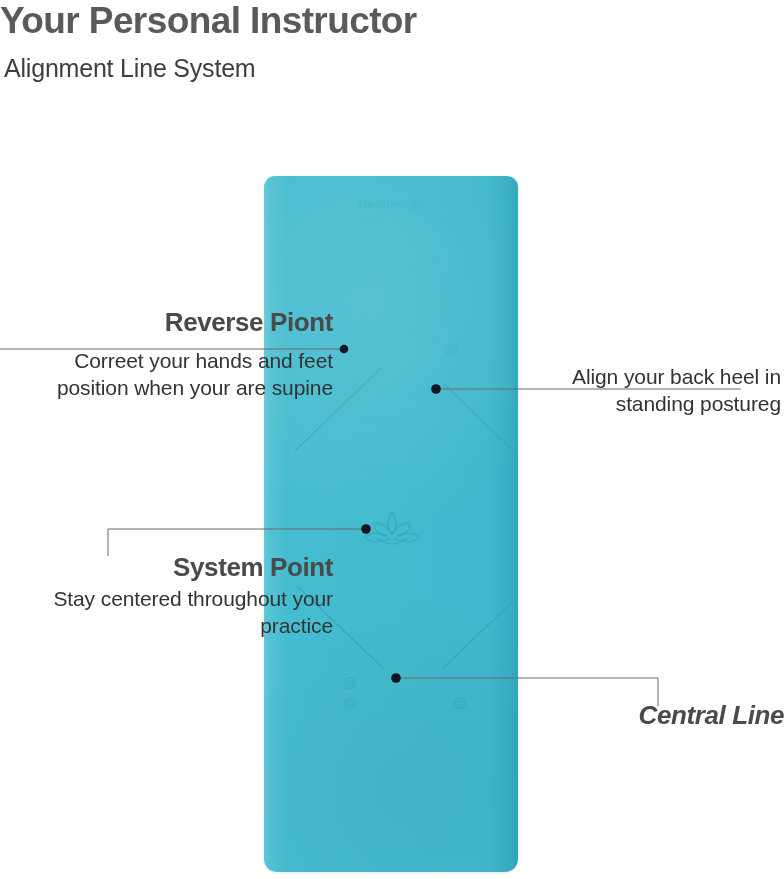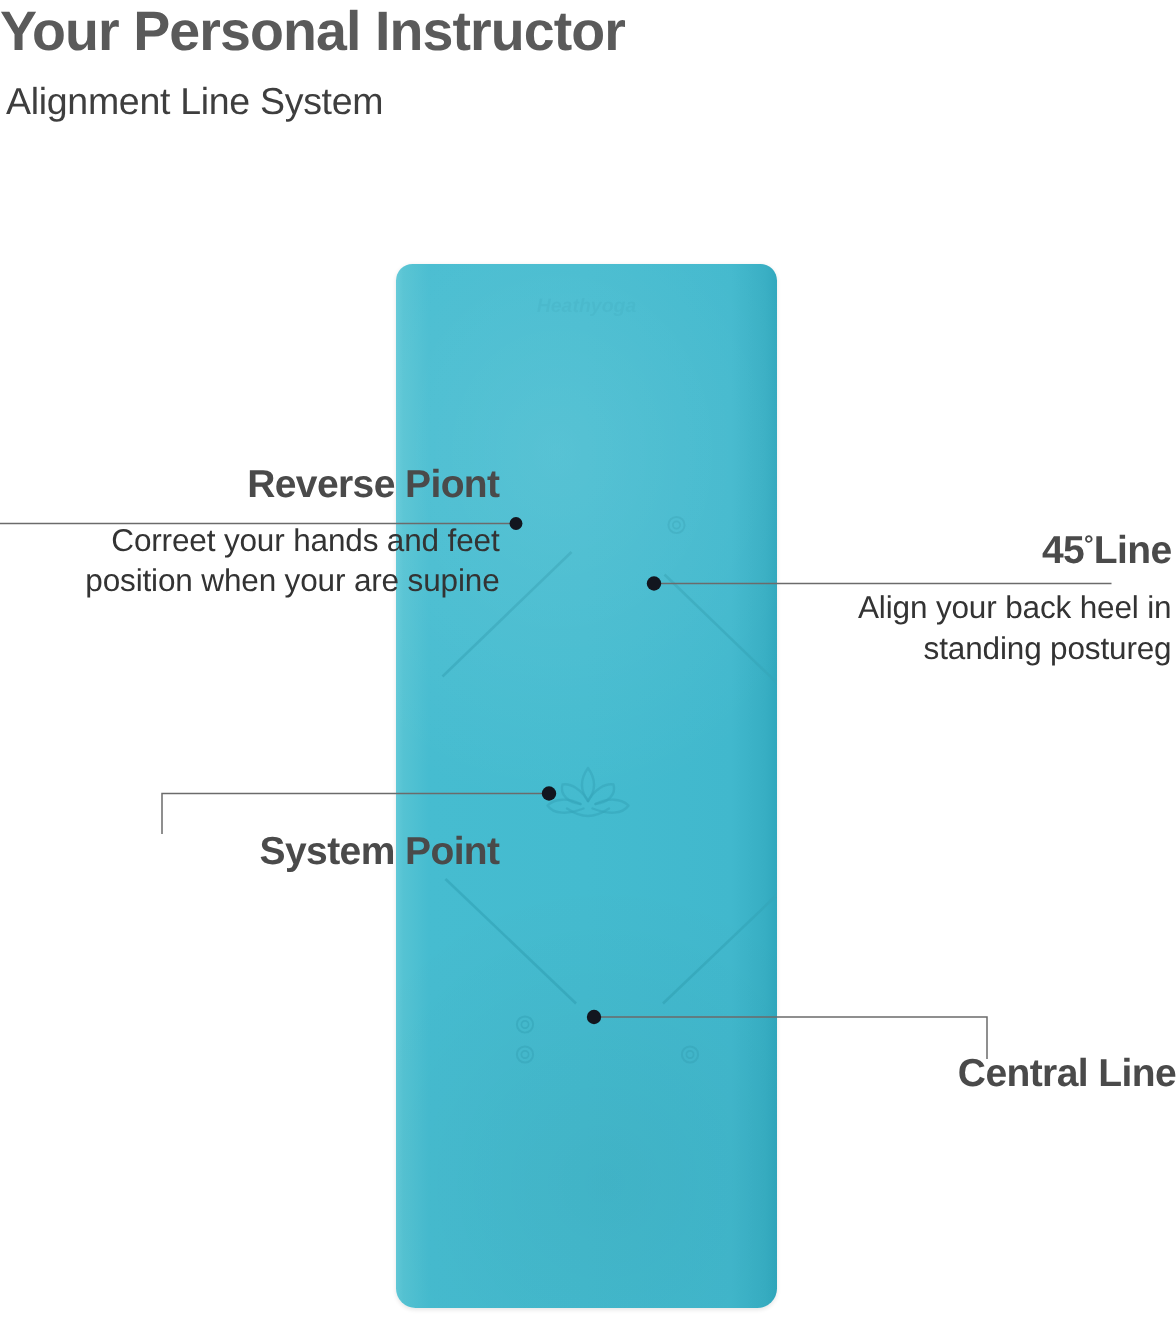--- a/index.html
+++ b/index.html
@@ -120,21 +120,21 @@
   #callout-reverse-point { left: 3px; top: 308px; width: 330px; }
   #callout-reverse-point p { padding-top: 11px; }
 
   #callout-45-line { left: 455px; top: 352px; width: 326px; text-align: right; }
   #callout-45-line h3 { text-align: right; }
   #callout-45-line p { padding-top: 12px; text-align: right; padding-left: 84px; }
 
   #callout-central-point { left: 3px; top: 553px; width: 330px; }
   #callout-central-point p { padding-top: 4px; }
 
-  #callout-central-line { left: 541px; top: 701px; width: 243px; }
+  #callout-central-line { left: 541px; top: 701px; width: 243px; font-style: italic; }
   #callout-central-line p { padding-top: 3px; width: 243px; }
 </style>
 </head>
 <body>
 
 <div id="header">
   <h1 id="main-title">Your Personal Instructor</h1>
   <h2 id="sub-title">Alignment Line System</h2>
 </div>
 
@@ -219,23 +219,23 @@
     <circle cx="396" cy="678" r="4.8"></circle>
   </g>
 </svg>
 
 <div class="callout" id="callout-reverse-point">
   <h3>Reverse Piont</h3>
   <p>Correet your hands and feet position when your are supine</p>
 </div>
 
 <div class="callout" id="callout-45-line">
-  <h3><span>45</span><span class="deg">°</span><span>Line</span></h3>
   <p>Align your back heel in standing postureg</p>
 </div>
 
 <div class="callout" id="callout-central-point">
   <h3>System Point</h3>
+  <p>Stay centered throughout your practice</p>
 </div>
 
 <div class="callout" id="callout-central-line">
   <h3>Central Line</h3>
 </div>
 
 </body></html>

